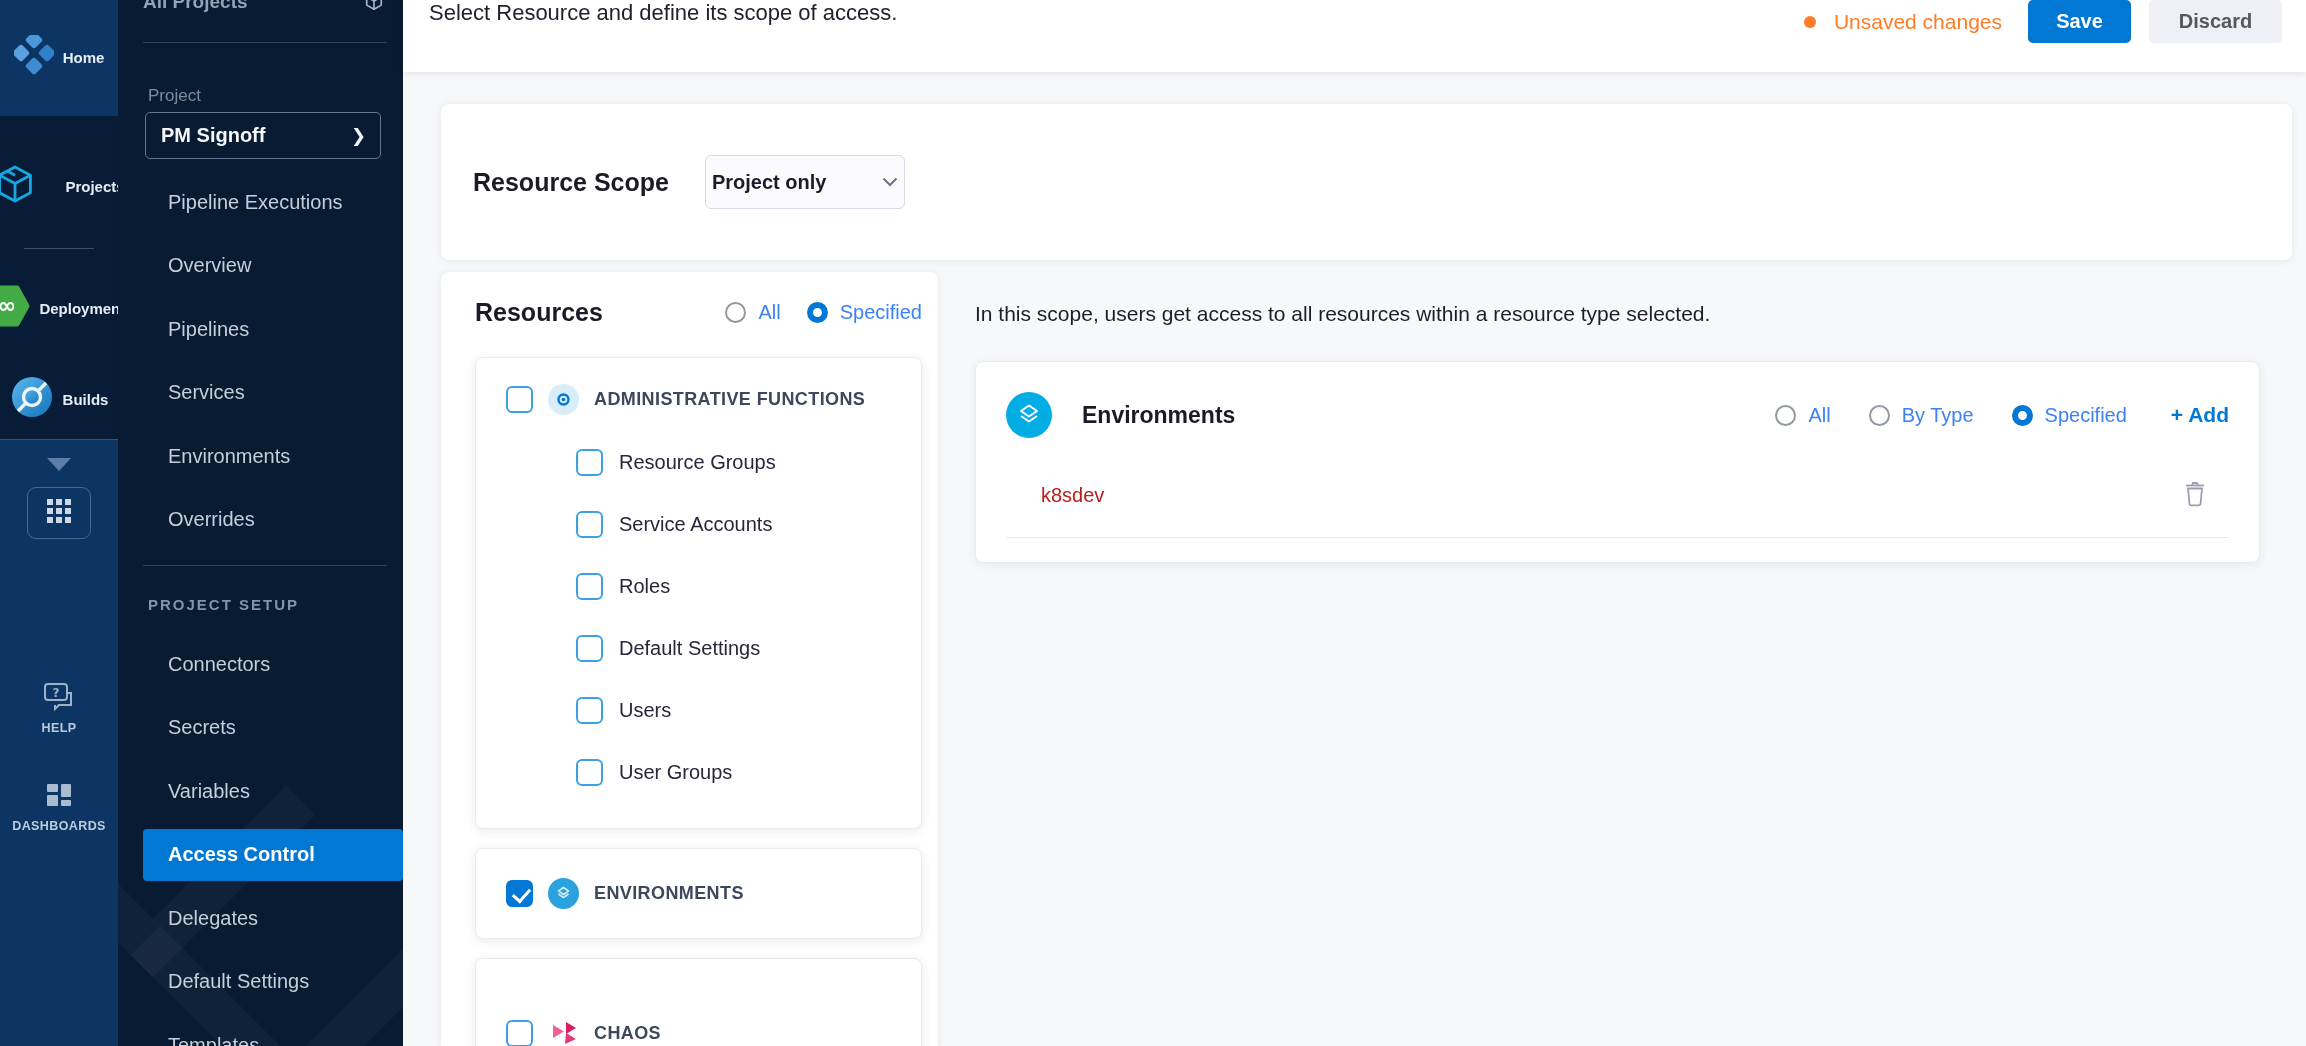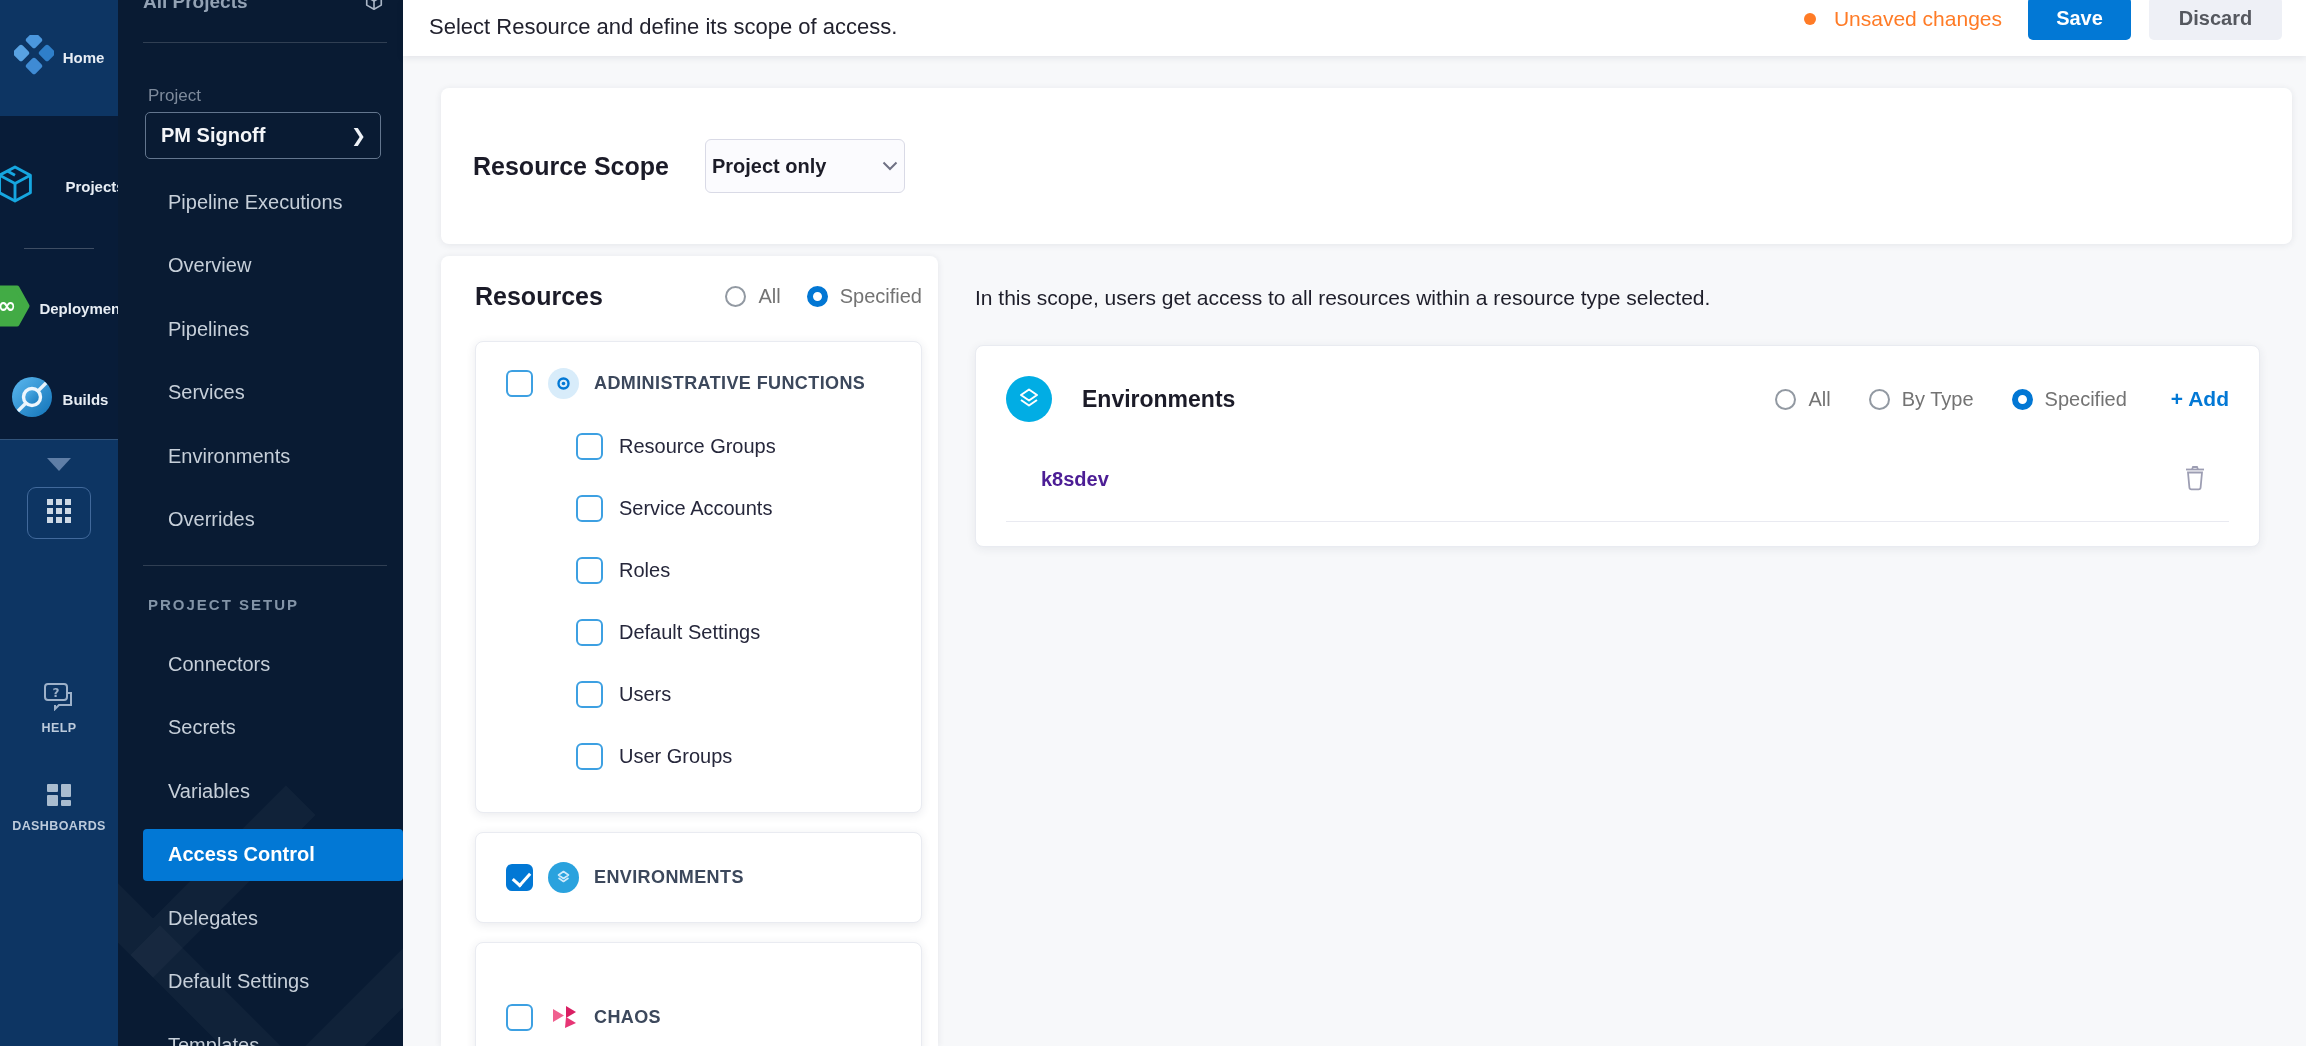--- a/index.html
+++ b/index.html
@@ -47,22 +47,22 @@
   .nav-item.active { background:#0278d5; color:#ffffff; font-weight:700; }
   .section-label { position:absolute; top:596px; left:30px; color:#8394a7; font-size:15px;
                    font-weight:700; letter-spacing:2px; }
   .chev-mark { position:absolute; border-style:solid; border-color:rgba(255,255,255,.03);
                border-width:0 42px 42px 0; transform:rotate(45deg); pointer-events:none; }
   .cm1 { width:230px; height:230px; left:-80px; top:700px; }
   .cm2 { width:230px; height:230px; left:60px; top:840px; }
 
   
   .main { flex:1; display:flex; flex-direction:column; background:#f7f8fa; }
-  .topbar { height:56px; background:#ffffff; box-shadow:0 2px 7px rgba(20,30,60,.09);
-            display:flex; align-items:flex-end; padding:0 24px 16px 26px; position:relative; z-index:5; }
+  .topbar { height:72px; background:#ffffff; box-shadow:0 2px 7px rgba(20,30,60,.09);
+            display:flex; align-items:flex-start; padding:0 24px 16px 26px; position:relative; z-index:5; }
   .topbar .subtitle { font-size:22px; color:#22222e; }
   .topbar-right { margin-left:auto; display:flex; align-items:center; gap:18px; }
   .dot { width:12px; height:12px; border-radius:50%; background:#ff7b26; }
   .unsaved { color:#ff7b26; font-size:21px; margin-right:8px; }
   .btn { border:none; border-radius:5px; font-size:20px; font-weight:700; cursor:pointer;
          height:43px; display:flex; align-items:center; justify-content:center; }
   .btn-save { background:#0278d5; color:#fff; width:103px; }
   .btn-discard { background:#eef0f6; color:#55585f; width:133px; }
 
   .content { flex:1; overflow:hidden; position:relative; }
@@ -79,21 +79,21 @@
   .columns { position:absolute; left:38px; top:200px; right:0; bottom:0; display:flex; }
 
   .res-panel { width:497px; flex:0 0 497px; background:#fff; border-radius:8px 8px 0 0;
                box-shadow:0 1px 7px rgba(30,40,70,.09); padding:26px 16px 0 34px; }
   .res-head { display:flex; align-items:center; margin-bottom:30px; }
   .res-title { font-size:25px; font-weight:700; color:#1b1b28; margin-right:auto; }
   .radio-group { display:flex; align-items:center; gap:26px; }
   .radio { display:flex; align-items:center; gap:12px; cursor:pointer; }
   .radio .rc { width:21px; height:21px; border-radius:50%; background:#fff; border:2px solid #9299a2; flex:0 0 auto; }
   .radio.sel .rc { border:6.5px solid #0277d4; }
-  .radio .rl { font-size:20px; color:#737373; }
+  .radio .rl { font-size:20px; color:#3b82f6; }
 
   .res-card { background:#fff; border:1px solid #e9ebf1; border-radius:8px;
               box-shadow:0 2px 10px rgba(40,50,80,.10); margin-bottom:19px; padding:26px 20px 28px 30px; }
   .res-card-head { display:flex; align-items:center; gap:15px; }
   .cbx { width:27px; height:27px; border:2px solid #3da0e2; border-radius:6px; background:#fff;
          flex:0 0 auto; cursor:pointer; position:relative; }
   .cbx.checked { background:#0278d5; border-color:#0278d5; }
   .cbx.checked::after { content:""; position:absolute; left:8px; top:3px; width:8px; height:14px;
          border:solid #fff; border-width:0 3px 3px 0; transform:rotate(42deg); }
   .type-ic { width:31px; height:31px; border-radius:50%; display:flex; align-items:center; justify-content:center; flex:0 0 auto; }
@@ -108,21 +108,21 @@
   .detail { flex:1; margin-left:37px; margin-right:46px; }
   .detail-note { font-size:21px; color:#1e1e2a; margin:30px 0 0 0; }
   .detail-card { margin-top:35px; background:#fff; border:1px solid #e9ebf1; border-radius:8px;
                  box-shadow:0 2px 10px rgba(40,50,80,.08); padding:30px 30px 24px 30px; }
   .dc-head { display:flex; align-items:center; }
   .dc-title { font-size:23px; font-weight:700; color:#1b1b28; margin-left:30px; margin-right:auto; }
   .dc-radios { display:flex; align-items:center; gap:38px; margin-right:44px; }
   .add-link { color:#0278d5; font-size:21px; font-weight:700; cursor:pointer; }
   .dc-row { display:flex; align-items:center; margin-top:42px; padding:0 22px 26px 35px;
             border-bottom:1px solid #e9eaf1; }
-  .dc-row .rname { font-size:20px; font-weight:700; color:#4c1d95; margin-right:auto; }
+  .dc-row .rname { font-size:20px; font-weight:400; color:#b91c1c; margin-right:auto; }
   .trash { cursor:pointer; }
   .big-ic { width:46px; height:46px; border-radius:50%; background:#01ade4; display:flex;
             align-items:center; justify-content:center; flex:0 0 auto; }
 </style>
 </head>
 <body>
 
 <div class="app">
 
   <aside class="rail">

